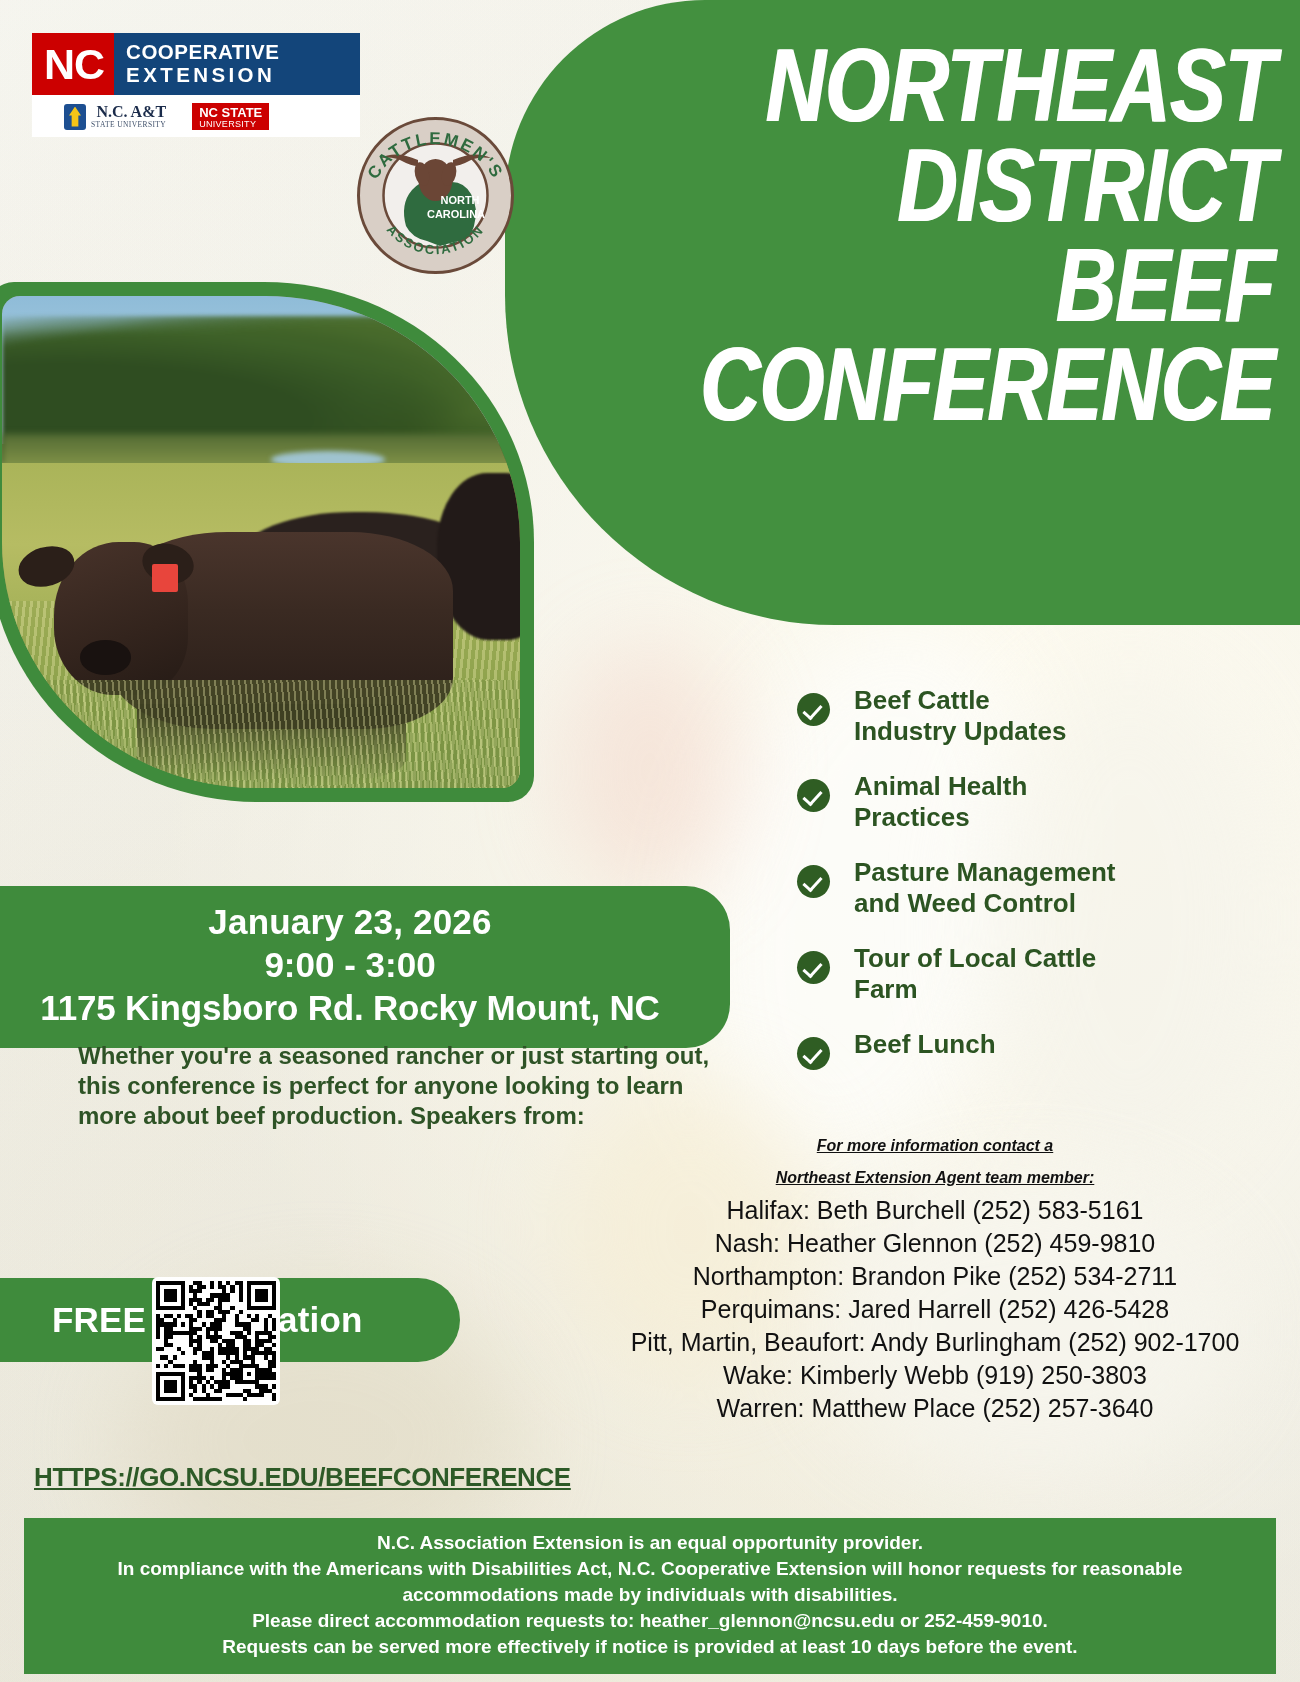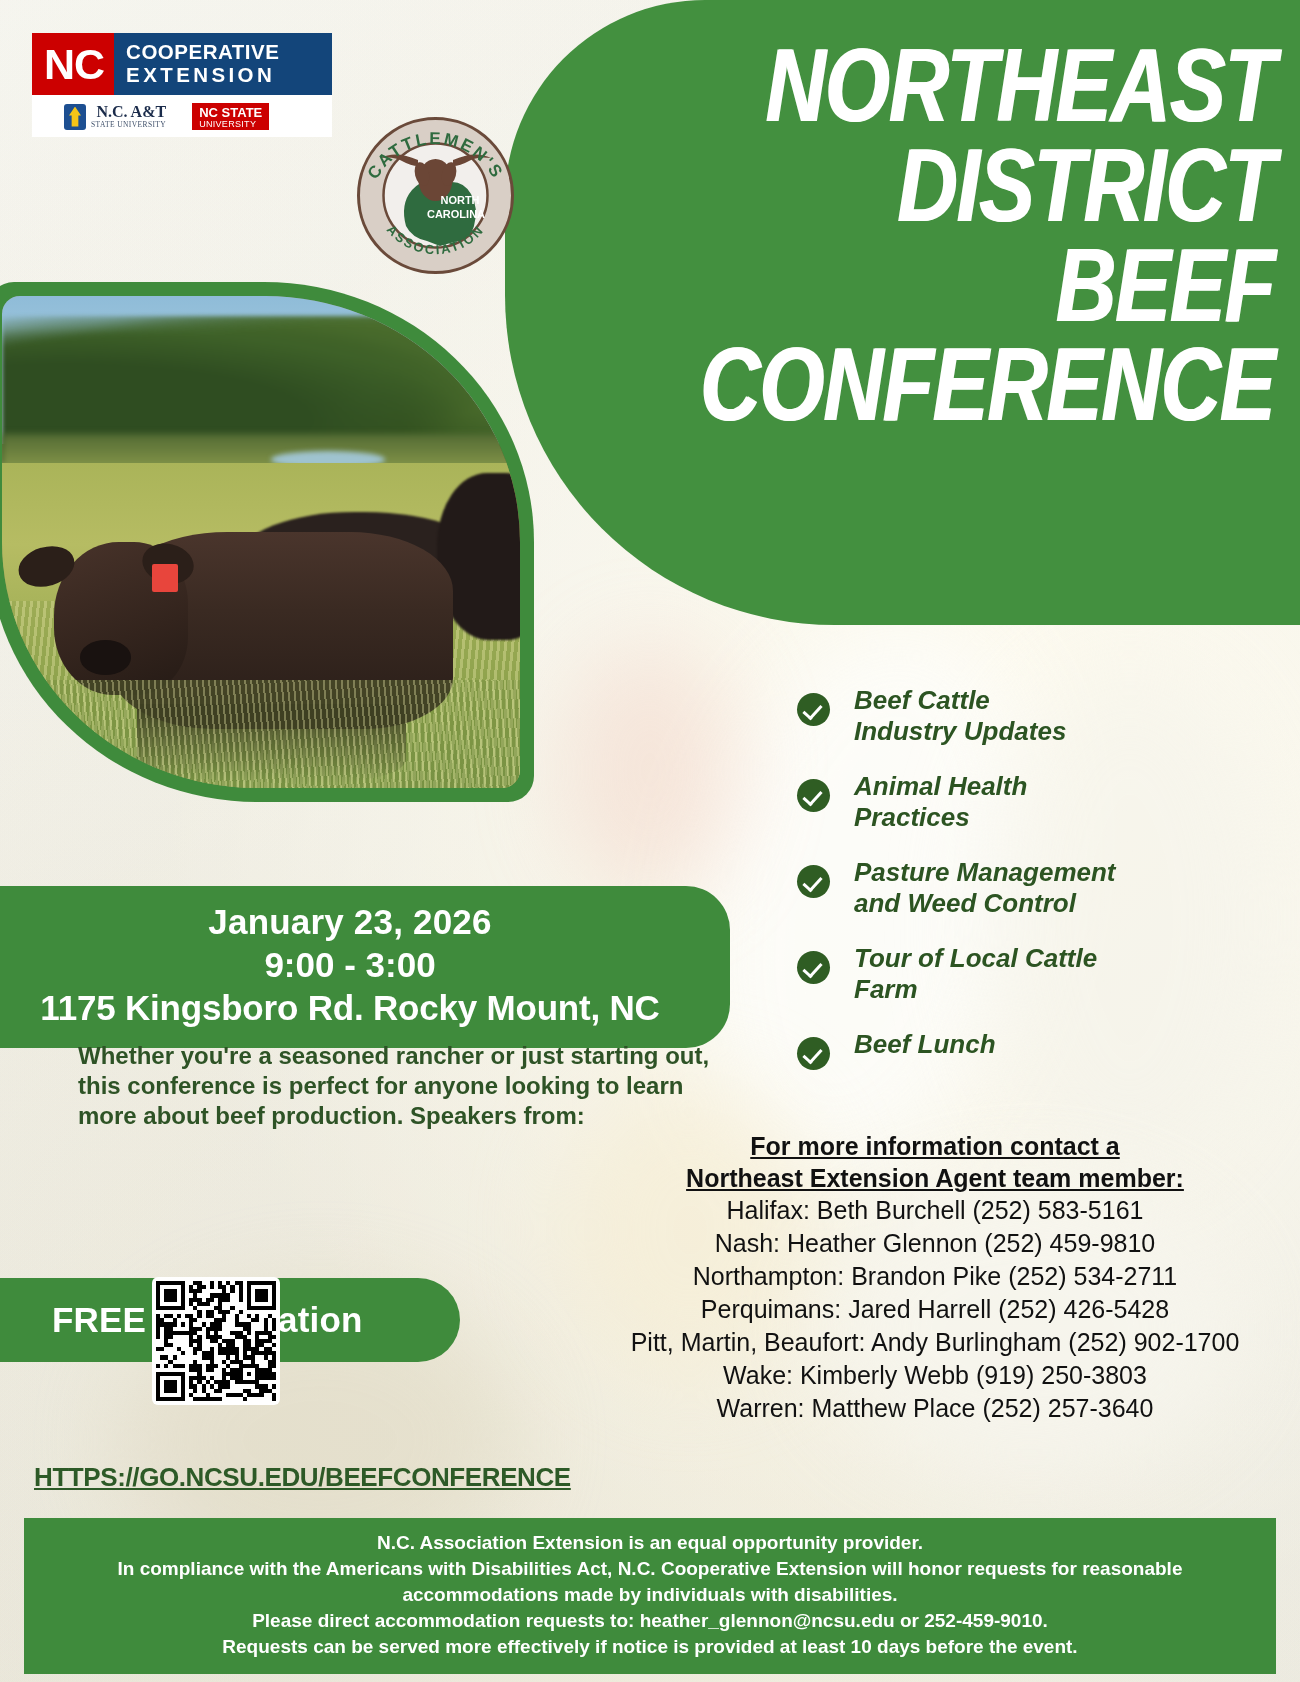--- a/index.html
+++ b/index.html
@@ -68,21 +68,21 @@
     font-size: 104px;
     transform: scaleX(0.80);
     transform-origin: right center;
     white-space: nowrap;
     text-shadow: 2px 0 0 #ffffff;
   }
 
   
   .ext-logo {
     position: absolute; left: 32px; top: 33px;
-    width: 300px; z-index: 5;
+    width: 328px; z-index: 5;
     background: #ffffff;
   }
   .ext-logo .bar { display: flex; height: 62px; }
   .ext-logo .nc {
     background: #cc0000; color: #fff;
     font-weight: 700; font-size: 43px; line-height: 62px;
     padding: 0 10px 0 12px; letter-spacing: -1px;
   }
   .ext-logo .coop {
     background: #13457a; color: #fff; flex: 1;
@@ -242,29 +242,29 @@
   .feat .ck {
     flex: 0 0 auto; width: 33px; height: 33px; border-radius: 50%;
     background: #2f5d23; position: relative; margin-right: 24px; margin-top: 8px;
   }
   .feat .ck:after {
     content: ""; position: absolute; left: 9.5px; top: 8px;
     width: 8px; height: 15px; border: solid #ffffff;
     border-width: 0 3.6px 3.6px 0; transform: rotate(42deg);
   }
   .feat .ftxt {
-    color: #2c5422; font-size: 26px; font-weight: 700; line-height: 31px; font-style: italic;
+    color: #2c5422; font-size: 26px; font-weight: 700; line-height: 31px;
   }
 
   
   .contact {
     position: absolute; left: 575px; top: 1130px; width: 720px; z-index: 4;
     text-align: center; color: #111111;
   }
-  .contact .hd { font-weight: 700; font-size: 25px; line-height: 32px; text-decoration: underline; }
+  .contact .hd { font-weight: 700; font-size: 16px; line-height: 32px; text-decoration: underline; font-style: italic; }
   .contact .ln { font-size: 25px; line-height: 33px; }
 
   
   .footer {
     position: absolute; left: 24px; bottom: 8px; width: 1252px;
     background: #3f8b3c; color: #ffffff; z-index: 6;
     padding: 12px 20px 14px; text-align: center;
   }
   .footer p { font-size: 19px; line-height: 26px; font-weight: 600; }
 </style>

